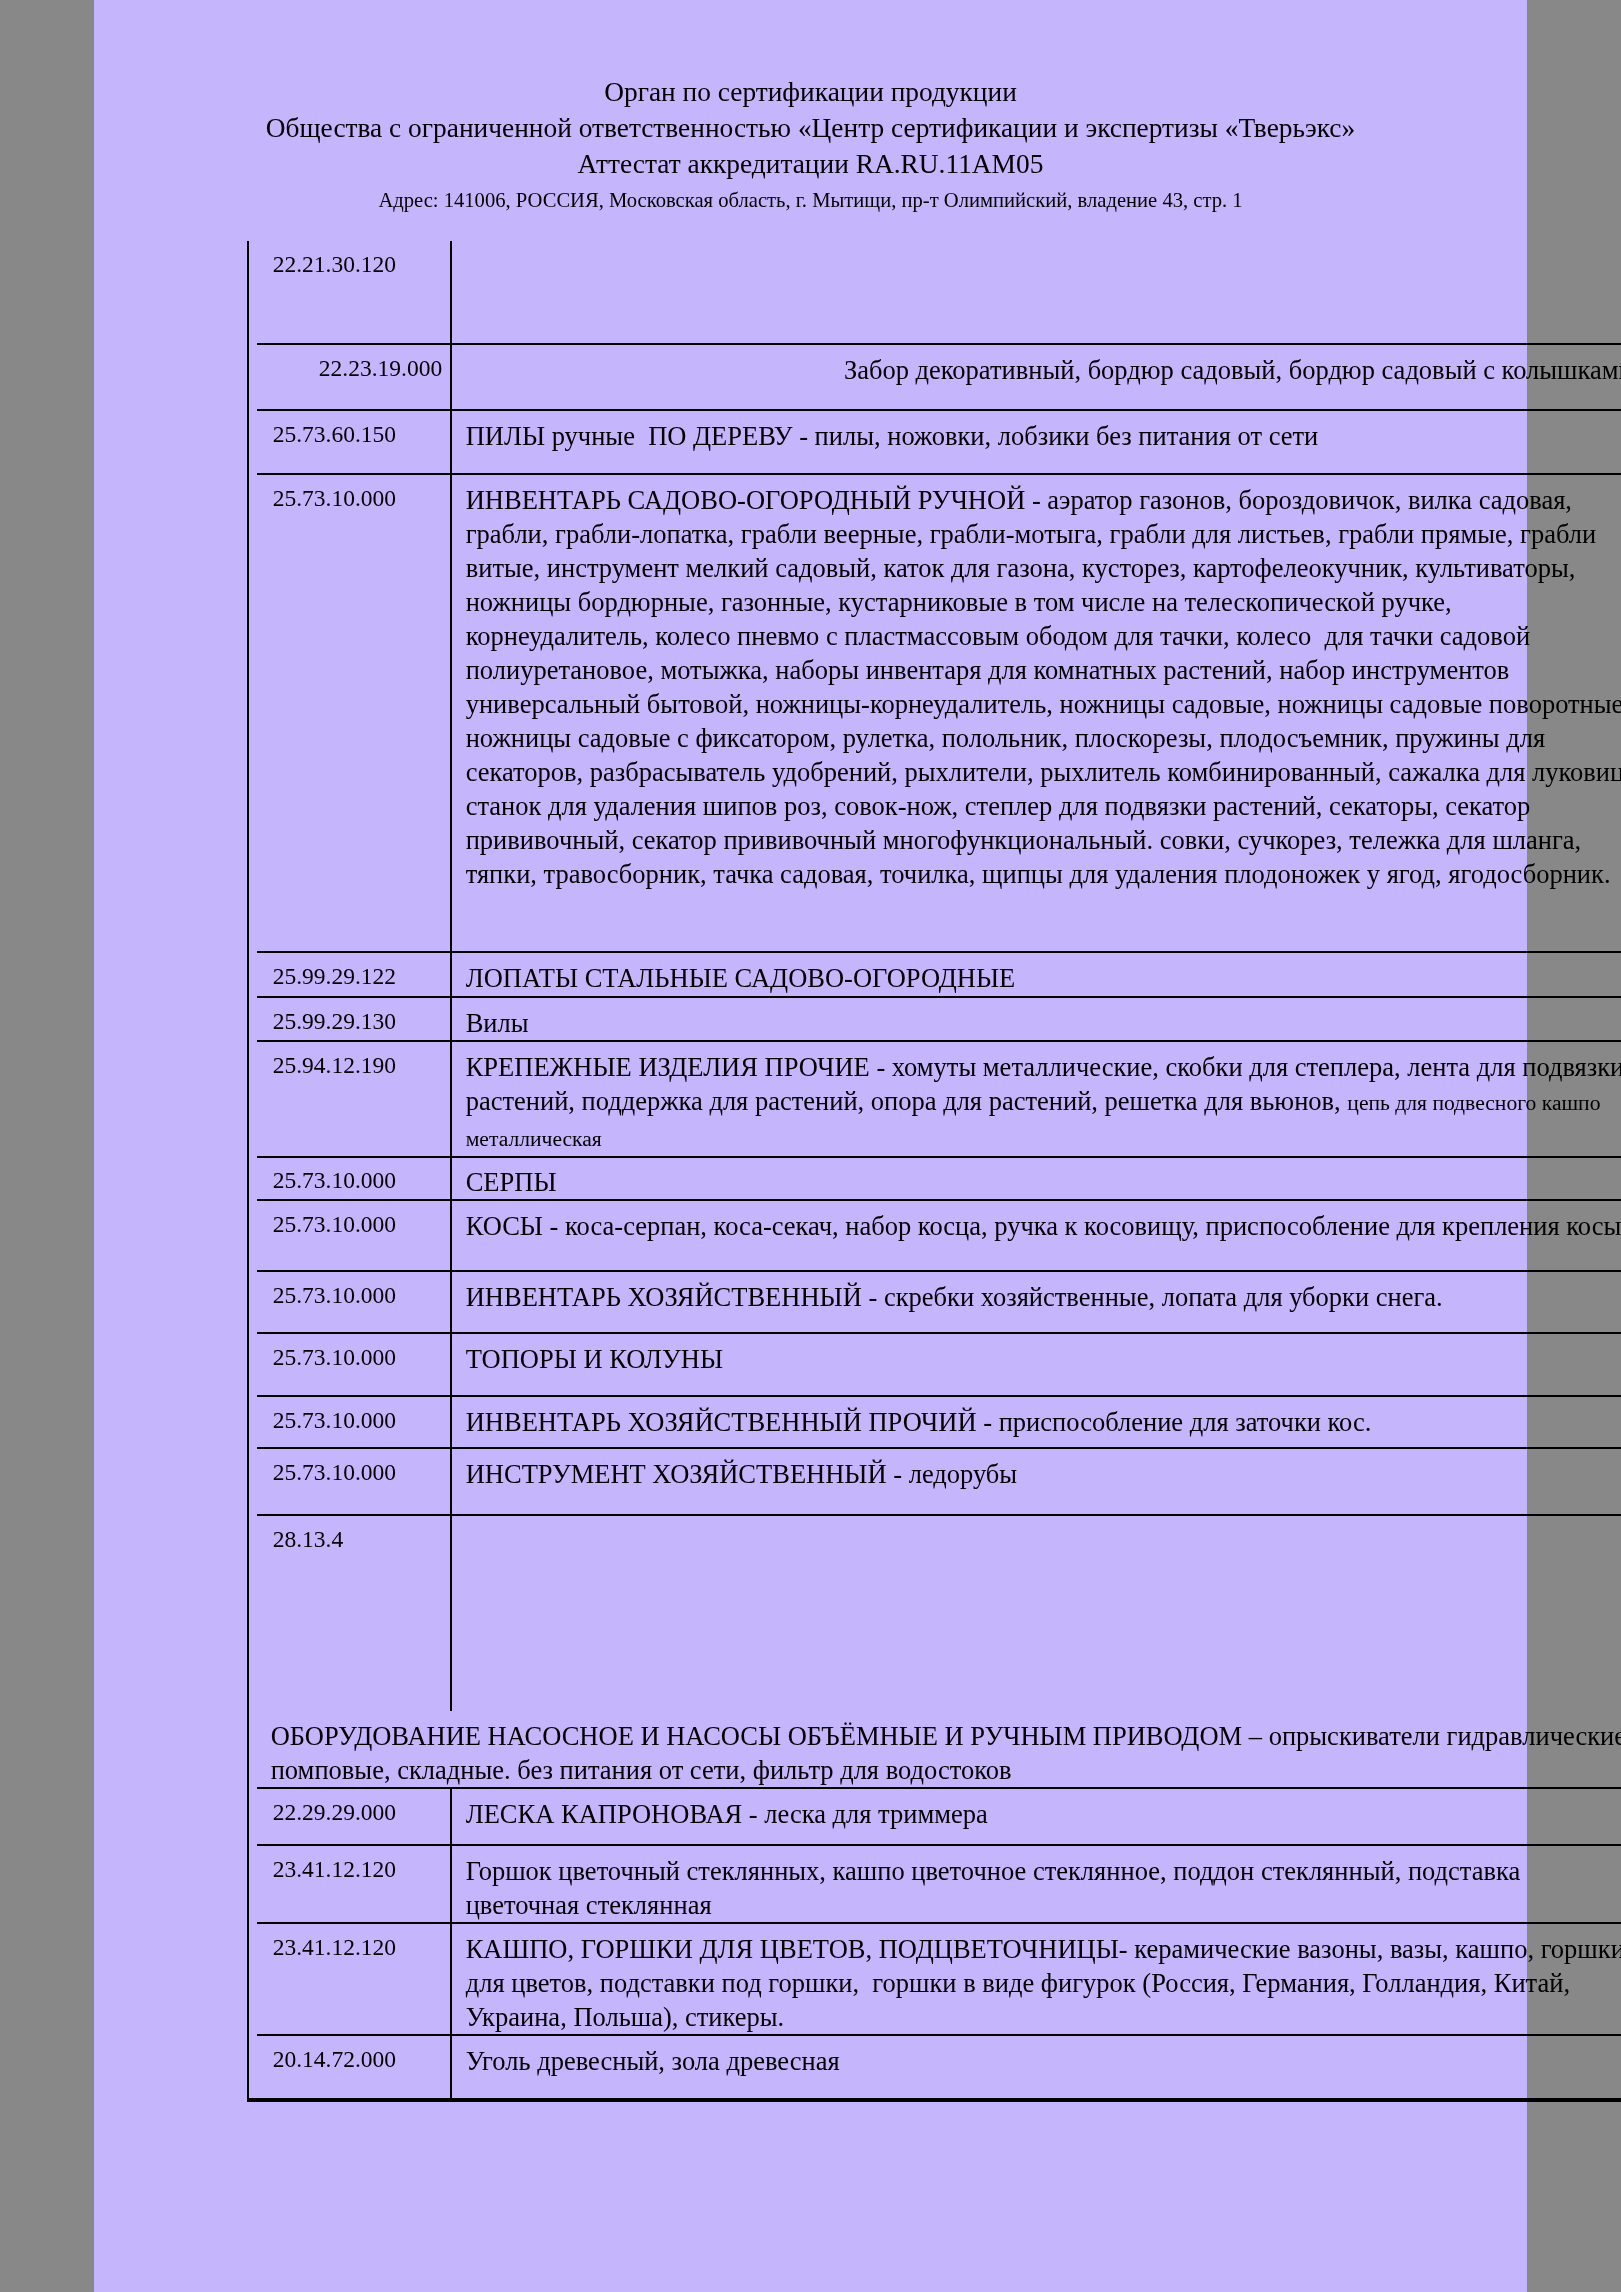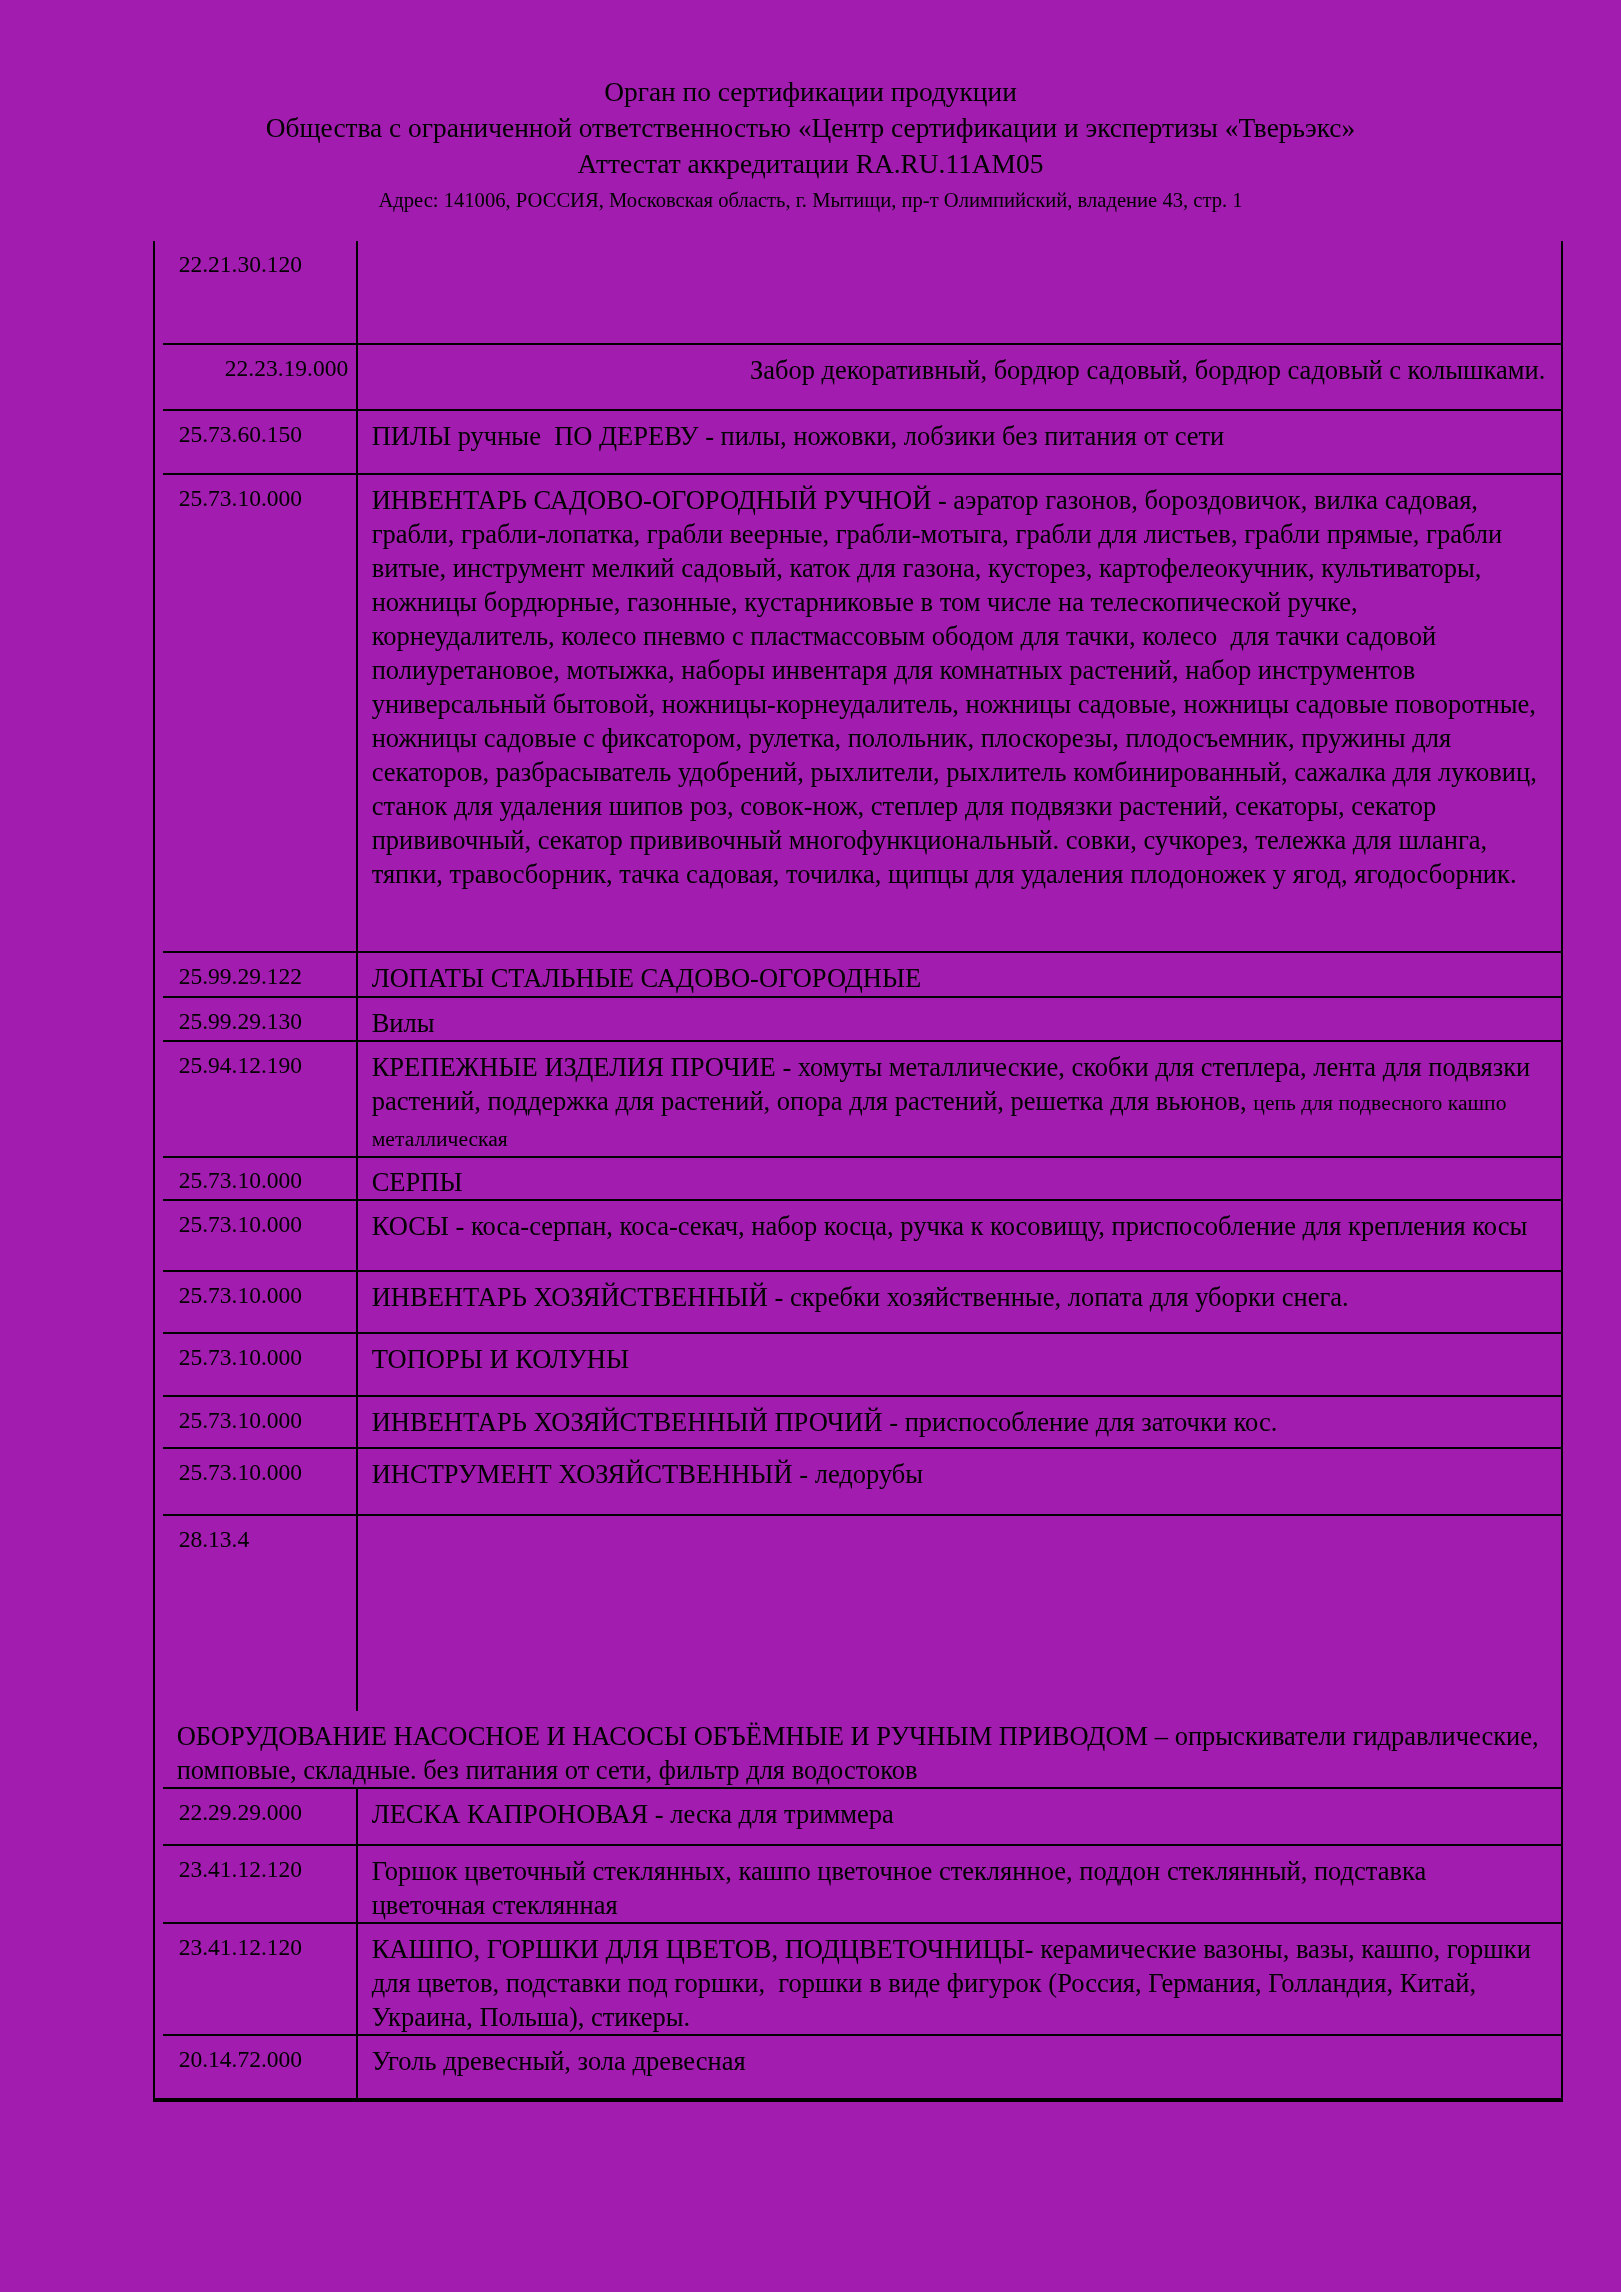--- a/index.html
+++ b/index.html
@@ -1,21 +1,21 @@
 <!DOCTYPE html>
 <html><head>
 <meta charset="utf-8">
 <style>
   html, body { margin: 0; padding: 0; background: #888; }
   .page {
     position: relative;
-    width: 1621px;
+    width: 1433px;
     height: 2293px;
     margin: 0 auto;
-    background: #a21caf;
+    background: #c4b5fd;
     font-family: "Liberation Serif", serif;
     color: #000;
   }
   .header {
     position: absolute;
     top: 74px;
     left: 0;
     width: 100%;
     text-align: center;
   }

